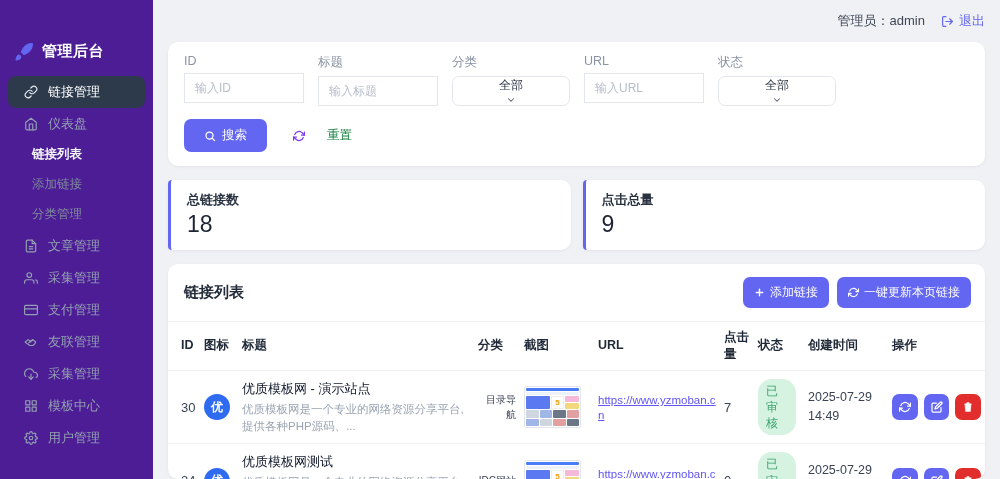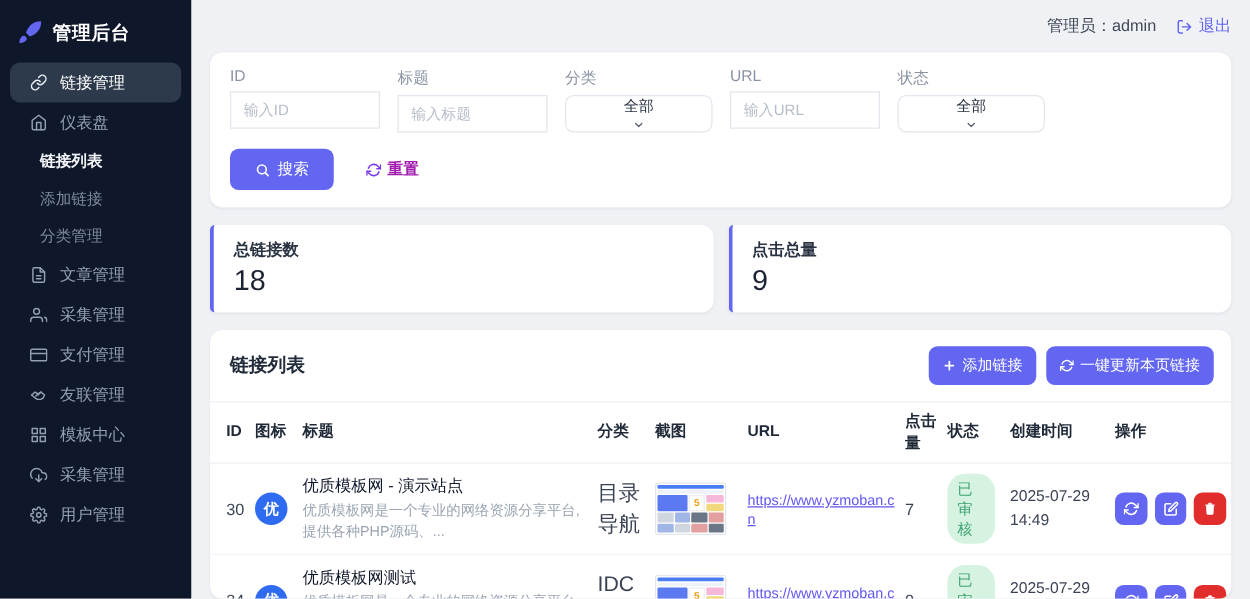--- a/index.html
+++ b/index.html
@@ -1,20 +1,20 @@
 <!DOCTYPE html>
 <html><head>
 <meta charset="utf-8">
 <style>
   * { margin:0; padding:0; box-sizing:border-box; }
   html,body { width:1000px; height:479px; overflow:hidden; }
   body { font-family:"Liberation Sans","DejaVu Sans",sans-serif; background:#f0f1f5; color:#2a3342; display:flex; }
 
   
-  .sidebar { width:153px; min-width:153px; height:479px; background:#0f172a; display:flex; flex-direction:column; }
+  .sidebar { width:153px; min-width:153px; height:479px; background:#4c1d95; display:flex; flex-direction:column;justify-content:center; }
   .logo { display:flex; align-items:center; gap:8px; padding:16px 14px 12px 14px; }
   .logo svg { width:20px; height:20px; }
   .logo-title { color:#fff; font-size:15px; font-weight:bold; letter-spacing:.5px; }
   nav { margin-top:2px; }
   .nav-item { display:flex; align-items:center; height:32px; padding-left:24px; color:#93a0b1; font-size:13px; cursor:pointer; }
   .nav-item svg { width:14px; height:14px; margin-right:10px; stroke:#93a0b1; }
   .nav-item.active { background:#2d3a4c; border-radius:8px; margin:0 8px; padding-left:16px; color:#fff; }
   .nav-item.active svg { stroke:#e8ecf2; }
   .nav-sub { display:flex; align-items:center; height:30px; padding-left:32px; color:#7e8a9c; font-size:12.5px; cursor:pointer; }
   .nav-sub.active { color:#f2f4f8; font-weight:bold; }
@@ -32,21 +32,21 @@
   .fields { display:flex; gap:14px; }
   .field { display:flex; flex-direction:column; }
   .field label { font-size:12.5px; color:#8a93a3; margin-bottom:5px; }
   .field input { width:120px; height:30px; border:1px solid #e3e6ec; border-radius:0; padding:0 10px; font-size:12px; color:#2a3342; outline:none; font-family:inherit; }
   .field input::placeholder { color:#b6bdc9; }
   .select { width:118px; height:30px; border:1px solid #e3e6ec; border-radius:7px; padding:0 9px; font-size:12px; color:#2a3342; display:flex; align-items:center; justify-content:space-between; background:#fff; cursor:pointer;flex-direction:column; }
   .select svg { width:10px; height:10px; stroke:#5a6372; }
   .form-actions { display:flex; align-items:center; margin-top:13px; }
   .btn-primary { display:inline-flex; align-items:center; gap:6px; background:#6366f1; color:#fff; border:none; border-radius:7px; padding:8px 20px; font-size:12.5px; cursor:pointer; font-family:inherit; }
   .btn-primary svg { width:12px; height:12px; stroke:#fff; }
-  .btn-reset { display:inline-flex; align-items:center; gap:5px; background:none; border:none; color:#a21caf; font-size:12.5px; font-weight:bold; margin-left:26px; cursor:pointer; font-family:inherit; }
+  .btn-reset { display:inline-flex; align-items:center; gap:22px; background:none; border:none; color:#15803d; font-size:12.5px; font-weight:normal; margin-left:26px; cursor:pointer; font-family:inherit; }
   .btn-reset svg { width:12px; height:12px; stroke:#7c3aed; }
 
   
   .stats { display:flex; gap:12px; margin-top:14px; }
   .stat { flex:1; border-left:3px solid #6366f1; border-top-left-radius:4px; border-bottom-left-radius:4px; padding:11px 16px 12px 16px; }
   .stat-label { font-size:13px; font-weight:bold; color:#2a3342; }
   .stat-value { font-size:23px; color:#1c2433; margin-top:2px; }
 
   
   .table-card { margin-top:14px; flex:1; overflow:hidden; display:flex; flex-direction:column; }
@@ -57,21 +57,21 @@
   .btn-small svg { width:11px; height:11px; stroke:#fff; }
 
   table { width:100%; border-collapse:collapse; table-layout:fixed; }
   thead th { font-size:12.5px; font-weight:bold; color:#1f2937; text-align:left; padding:7px 4px; border-top:1px solid #eef0f4; border-bottom:1px solid #eef0f4; line-height:1.35; }
   tbody td { padding:8px 4px; border-bottom:1px solid #f1f3f6; vertical-align:middle; font-size:13px; color:#3a4354; }
   th:first-child, td:first-child { padding-left:13px; }
 
   .favicon { width:26px; height:26px; border-radius:50%; background:#2f6bf0; color:#fff; font-size:12px; font-weight:bold; display:flex; align-items:center; justify-content:center; }
   .row-title { font-size:13px; font-weight:normal; color:#0f172a; }
   .row-desc { font-size:11.5px; color:#9aa4b2; line-height:1.45; margin-top:3px; display:-webkit-box; -webkit-line-clamp:2; -webkit-box-orient:vertical; overflow:hidden; }
-  .cat { font-size:17px; line-height:1.5; }
+  .cat { font-size:10px; line-height:1.5;text-align:right; }
   .url a { color:#6156f0; font-size:11.5px; text-decoration:underline; word-break:break-all; }
   .badge { display:inline-block; max-width:38px; background:#d5f3e0; color:#3da26f; font-size:12px; line-height:1.35; padding:4px 8px; border-radius:14px; text-align:left; }
   .time { font-size:12.5px; line-height:1.55; }
   .ops { display:flex; gap:6px; }
   .op-btn { width:27px; height:26px; border:none; border-radius:7px; display:flex; align-items:center; justify-content:center; cursor:pointer; }
   .op-btn svg { width:12px; height:12px; stroke:#fff; }
   .op-indigo { background:#6366f1; }
   .op-red { background:#e22d2d; }
 
   
@@ -150,34 +150,34 @@
     </div>
     <div class="nav-item">
       <svg viewBox="0 0 24 24" fill="none" stroke-width="2" stroke-linecap="round" stroke-linejoin="round">
           <path d="M2 12l5-4 4 2.5L15 8l5 4-2 4-3 2h-5l-3-2z"></path>
           <path d="M11 10.5l-3 3M15 8l-4 4"></path>
         </svg>
       <span>友联管理</span>
     </div>
     <div class="nav-item">
       <svg viewBox="0 0 24 24" fill="none" stroke-width="2" stroke-linecap="round" stroke-linejoin="round">
+          <polyline points="8 17 12 21 16 17"></polyline>
+          <line x1="12" y1="12" x2="12" y2="21"></line>
+          <path d="M20.88 18.09A5 5 0 0 0 18 9h-1.26A8 8 0 1 0 3 16.29"></path>
+        </svg>
+      <span>采集管理</span>
+    </div>
+    <div class="nav-item">
+      <svg viewBox="0 0 24 24" fill="none" stroke-width="2" stroke-linecap="round" stroke-linejoin="round">
           <rect x="3" y="3" width="7" height="7"></rect>
           <rect x="14" y="3" width="7" height="7"></rect>
           <rect x="14" y="14" width="7" height="7"></rect>
           <rect x="3" y="14" width="7" height="7"></rect>
         </svg>
       <span>模板中心</span>
-    </div>
-    <div class="nav-item">
-      <svg viewBox="0 0 24 24" fill="none" stroke-width="2" stroke-linecap="round" stroke-linejoin="round">
-          <polyline points="8 17 12 21 16 17"></polyline>
-          <line x1="12" y1="12" x2="12" y2="21"></line>
-          <path d="M20.88 18.09A5 5 0 0 0 18 9h-1.26A8 8 0 1 0 3 16.29"></path>
-        </svg>
-      <span>采集管理</span>
     </div>
     <div class="nav-item">
       <svg viewBox="0 0 24 24" fill="none" stroke-width="2" stroke-linecap="round" stroke-linejoin="round">
           <circle cx="12" cy="12" r="3"></circle>
           <path d="M19.4 15a1.65 1.65 0 0 0 .33 1.82l.06.06a2 2 0 1 1-2.83 2.83l-.06-.06a1.65 1.65 0 0 0-1.82-.33 1.65 1.65 0 0 0-1 1.51V21a2 2 0 1 1-4 0v-.09A1.65 1.65 0 0 0 9 19.4a1.65 1.65 0 0 0-1.82.33l-.06.06a2 2 0 1 1-2.83-2.83l.06-.06a1.65 1.65 0 0 0 .33-1.82 1.65 1.65 0 0 0-1.51-1H3a2 2 0 1 1 0-4h.09A1.65 1.65 0 0 0 4.6 9a1.65 1.65 0 0 0-.33-1.82l-.06-.06a2 2 0 1 1 2.83-2.83l.06.06a1.65 1.65 0 0 0 1.82.33H9a1.65 1.65 0 0 0 1-1.51V3a2 2 0 1 1 4 0v.09a1.65 1.65 0 0 0 1 1.51 1.65 1.65 0 0 0 1.82-.33l.06-.06a2 2 0 1 1 2.83 2.83l-.06.06a1.65 1.65 0 0 0-.33 1.82V9a1.65 1.65 0 0 0 1.51 1H21a2 2 0 1 1 0 4h-.09a1.65 1.65 0 0 0-1.51 1z"></path>
         </svg>
       <span>用户管理</span>
     </div>
   </nav>
 </aside>

